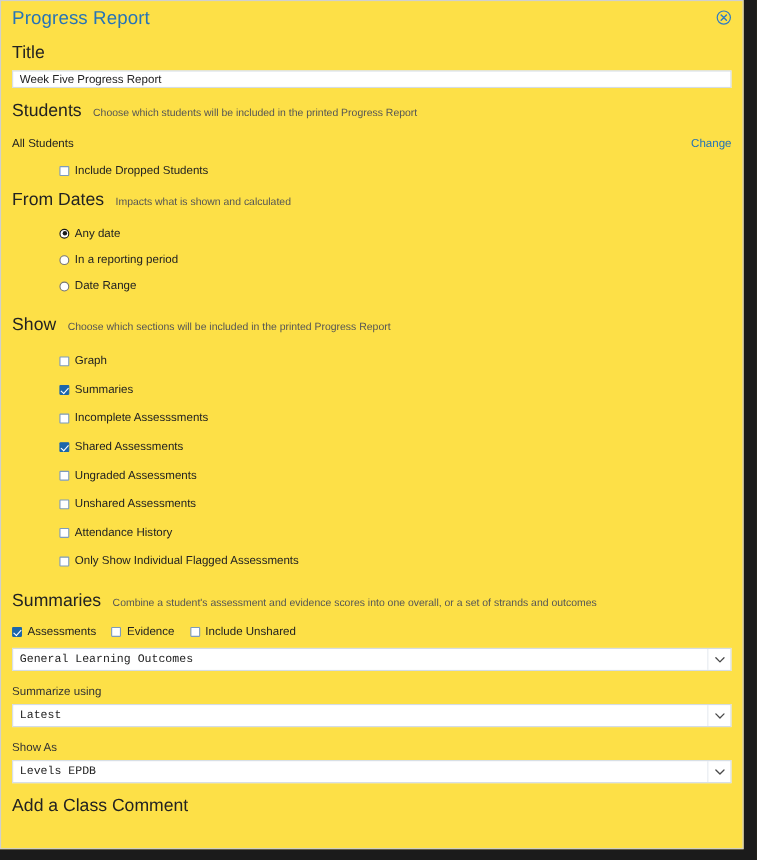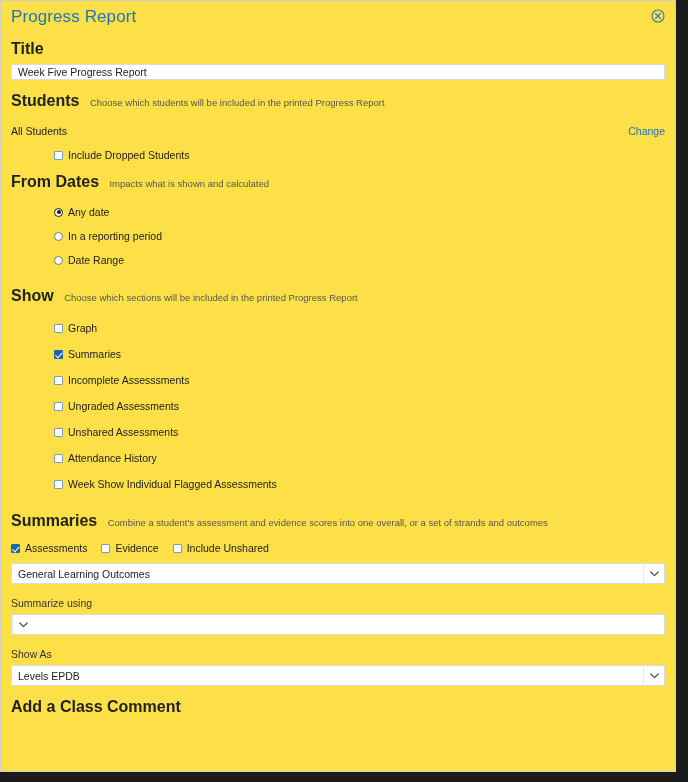--- a/index.html
+++ b/index.html
@@ -48,21 +48,21 @@
     color: #3a3a3a;
     line-height: 13px;
     margin-top: 6px;
     max-width: 400px;
   }
 
   
   .sec-head {
     font-size: 16px;
     color: #222;
-    font-weight: 700;
+    font-weight: 400;
     display: inline-block;
     vertical-align: baseline;
     line-height: 20px;
   }
   .sec-hint {
     font-size: 9.5px;
     color: #555;
     display: inline-block;
     vertical-align: baseline;
     margin-left: 6px;
@@ -172,20 +172,21 @@
   
   .select-wrap {
     position: relative;
     margin-top: 9px;
     height: 21px;
     border: 1px solid #d4dce4;
     background: #fff;
     display: flex;
     align-items: center;
     cursor: pointer;
+    font-family: Liberation Mono, monospace;
   }
   .select-val {
     font-size: 10.5px;
     color: #222;
     padding-left: 6px;
     flex: 1 1 auto;
   }
   .select-arrow {
     width: 21px;
     height: 100%;
@@ -261,34 +262,38 @@
     </div>
     <div class="opt tight">
       <span class="cbox on"></span>
       <span>Summaries</span>
     </div>
     <div class="opt tight">
       <span class="cbox"></span>
       <span>Incomplete Assesssments</span>
     </div>
     <div class="opt tight">
+      <span class="cbox on"></span>
+      <span>Shared Assessments</span>
+    </div>
+    <div class="opt tight">
       <span class="cbox"></span>
       <span>Ungraded Assessments</span>
     </div>
     <div class="opt tight">
       <span class="cbox"></span>
       <span>Unshared Assessments</span>
     </div>
     <div class="opt tight">
       <span class="cbox"></span>
       <span>Attendance History</span>
     </div>
     <div class="opt tight">
       <span class="cbox"></span>
-      <span>Week Show Individual Flagged Assessments</span>
+      <span>Only Show Individual Flagged Assessments</span>
     </div>
   </div>
 
   <div class="sec-block pad" style="margin-top:21px">
     <span class="sec-head">Summaries</span>
     <span class="sec-hint">Combine a student's assessment and evidence scores into one overall, or a set of strands and outcomes</span>
 
     <div class="opt-inline-row">
       <span class="opt-inline">
         <span class="cbox on"></span>
@@ -308,20 +313,21 @@
       <span class="select-val">General Learning Outcomes</span>
       <span class="select-arrow">
         <svg width="9" height="6" viewBox="0 0 9 6">
             <path d="M0.8 1 L4.5 4.7 L8.2 1" fill="none" stroke="#4a4a4a" stroke-width="1.2" stroke-linecap="round" stroke-linejoin="round"></path>
           </svg>
       </span>
     </div>
 
     <div class="field-label">Summarize using</div>
     <div class="select-wrap" style="margin-top:5px">
+      <span class="select-val">Latest</span>
       <span class="select-arrow">
         <svg width="9" height="6" viewBox="0 0 9 6">
             <path d="M0.8 1 L4.5 4.7 L8.2 1" fill="none" stroke="#4a4a4a" stroke-width="1.2" stroke-linecap="round" stroke-linejoin="round"></path>
           </svg>
       </span>
     </div>
 
     <div class="field-label">Show As</div>
     <div class="select-wrap" style="margin-top:5px">
       <span class="select-val">Levels EPDB</span>

